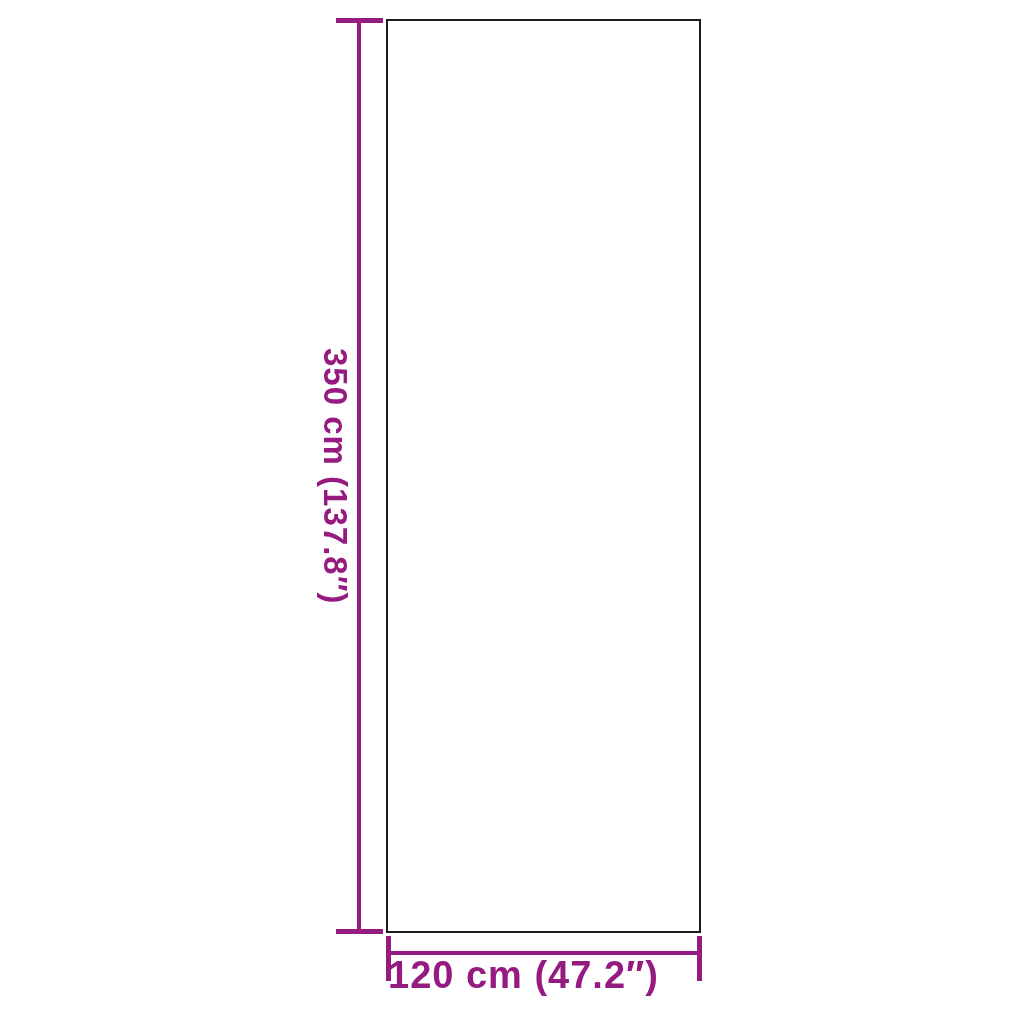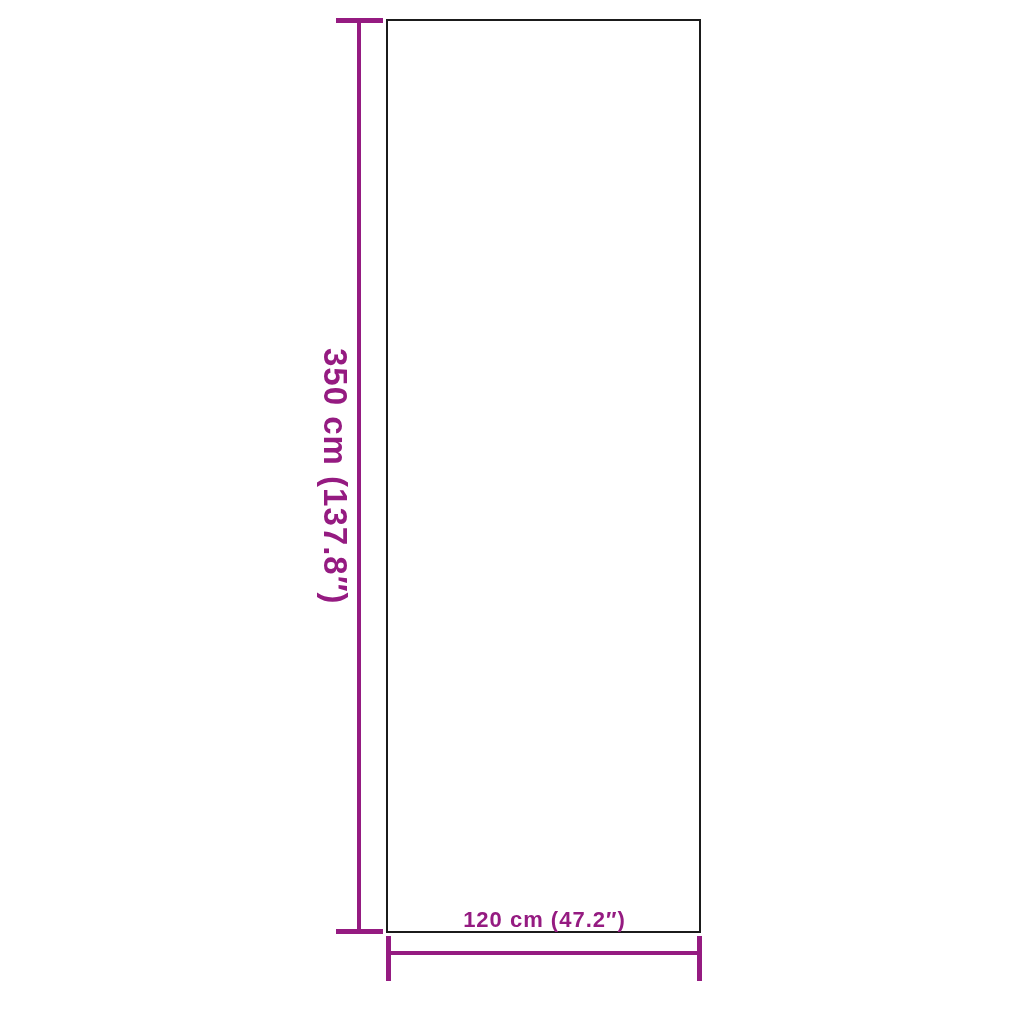--- a/index.html
+++ b/index.html
@@ -65,24 +65,23 @@
     writing-mode: vertical-rl;
     text-align: center;
     font-size: 33px;
     font-weight: bold;
     color: var(--accent);
     white-space: nowrap;
     letter-spacing: 1px;
   }
   .hlabel {
     position: absolute;
-    left: 388px; top: 907px;
+    left: 388px; top: 954px;
     width: 313px;
-    text-align: center;
-    font-size: 22px;
+    font-size: 38px;
     font-weight: bold;
     color: var(--accent);
     white-space: nowrap;
     letter-spacing: 1px;
   }
 </style>
 </head>
 <body>
 
 <div class="canvas">

